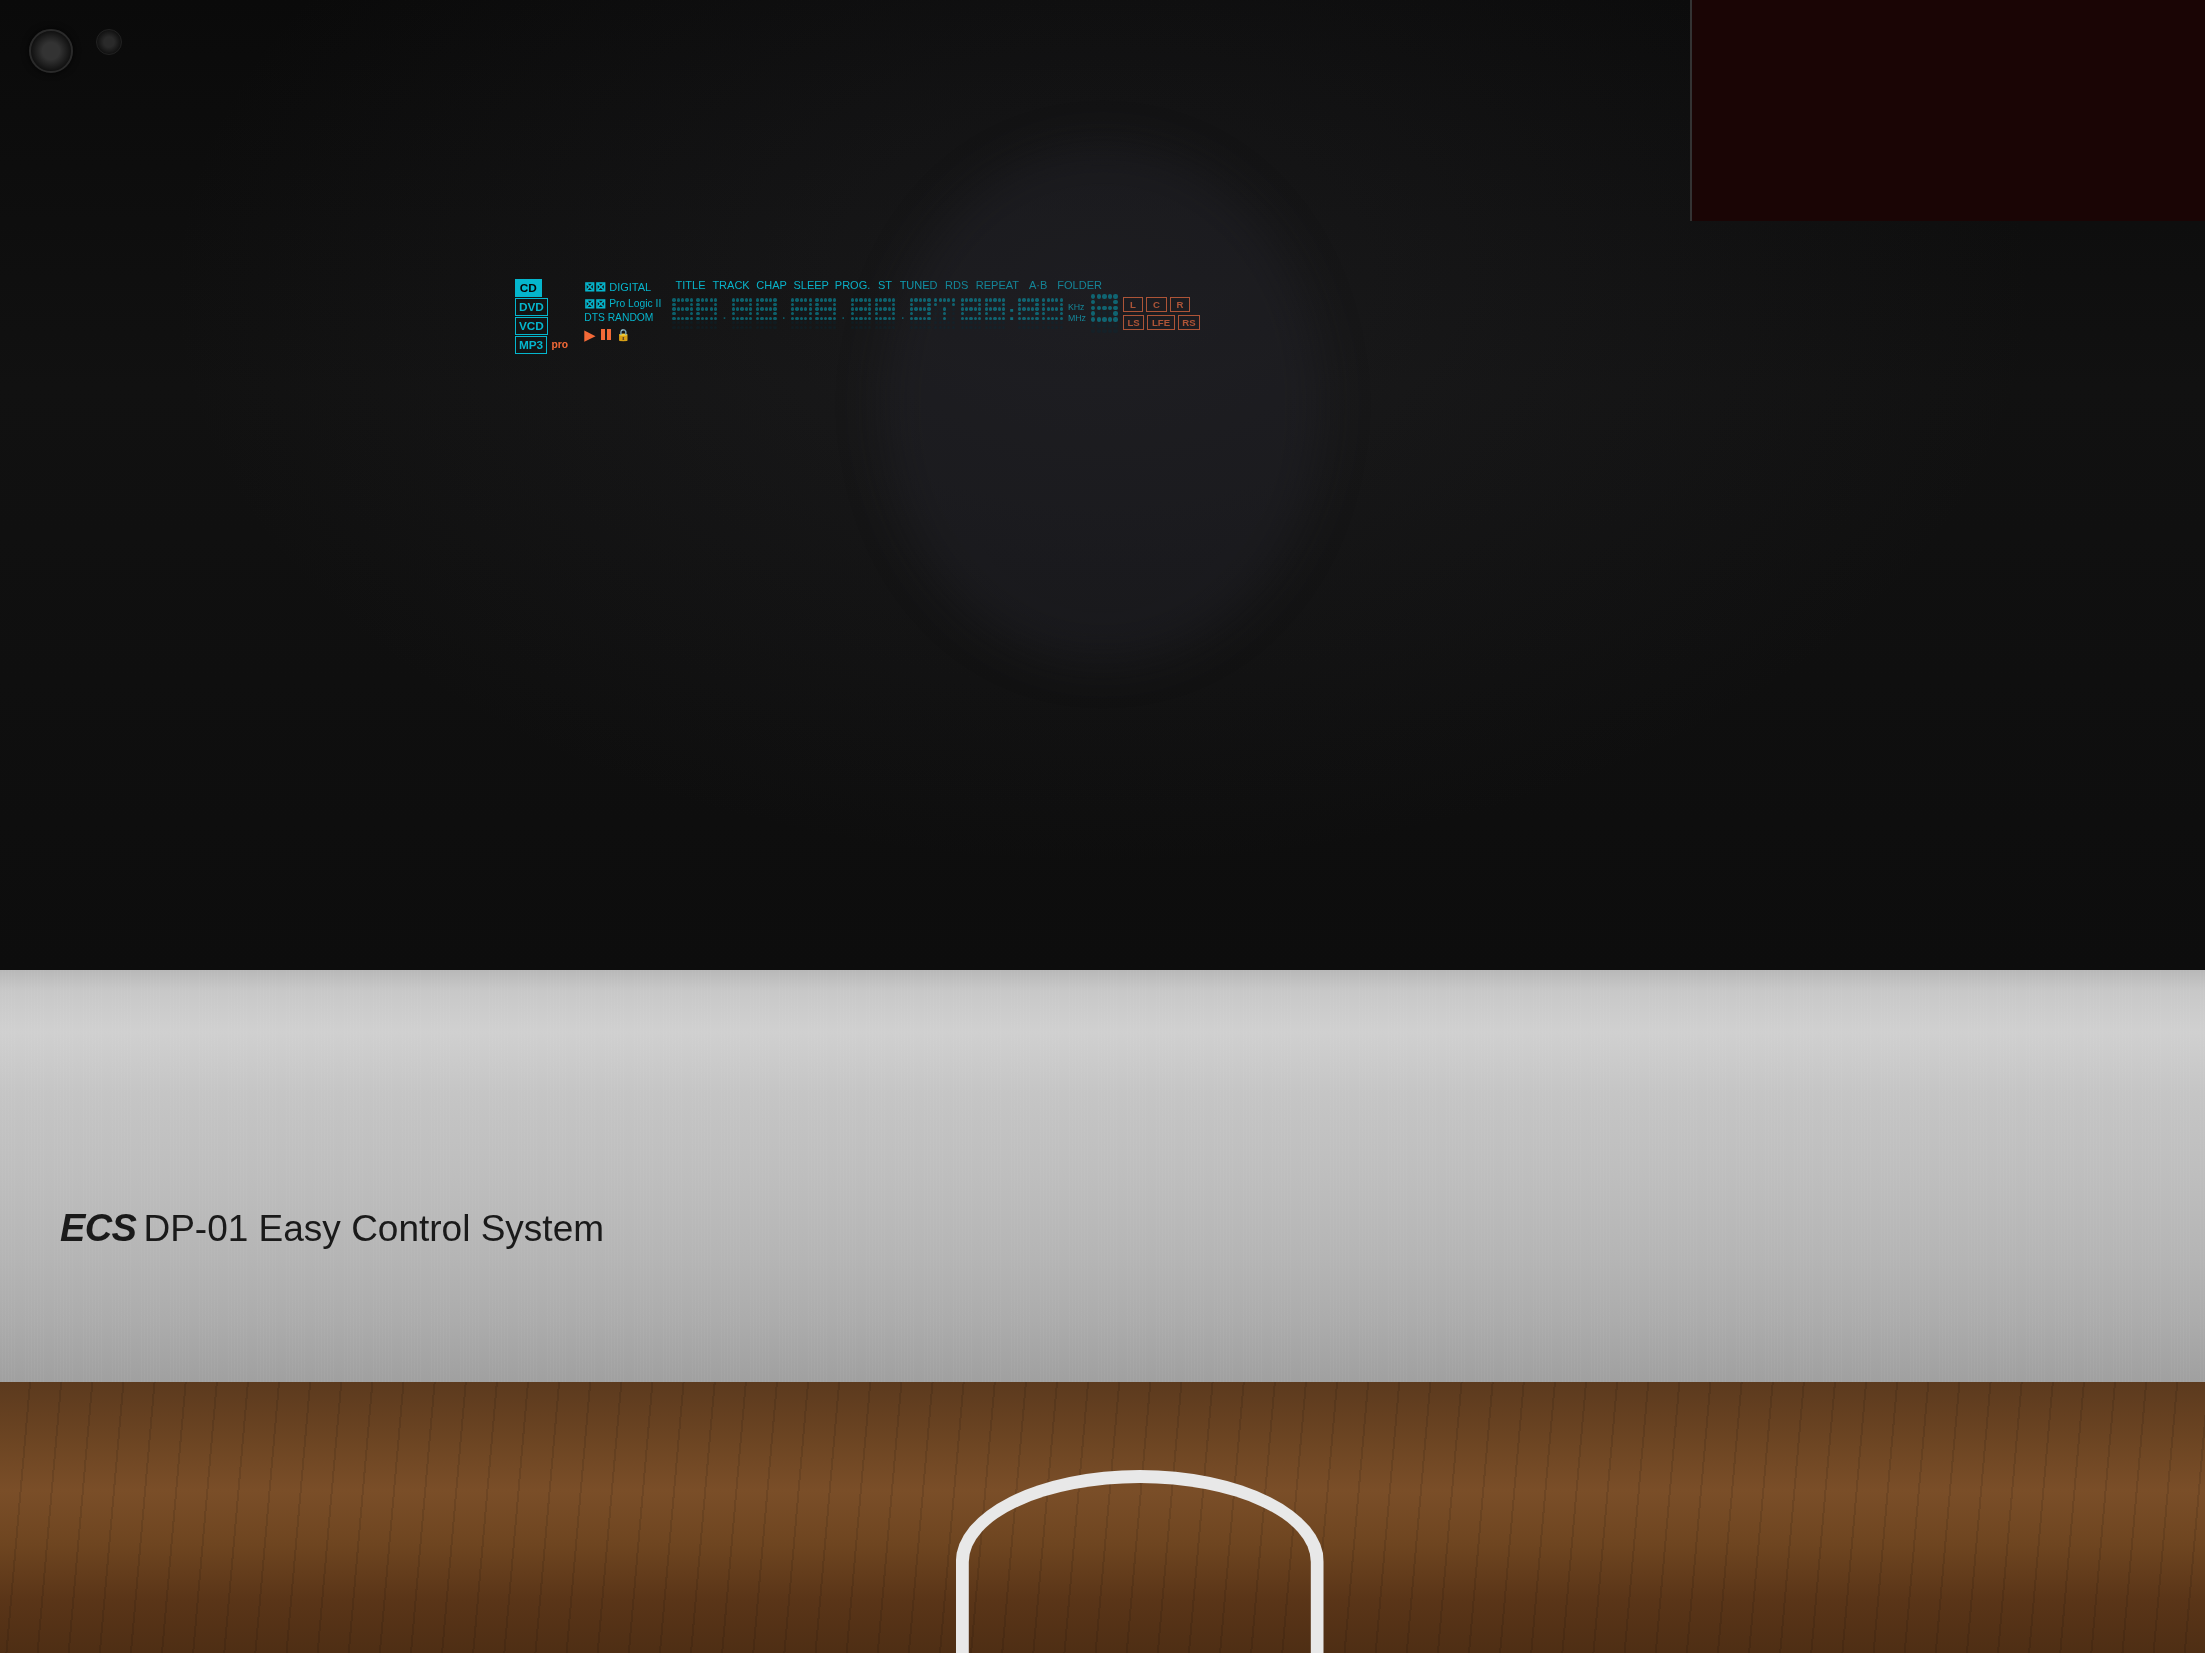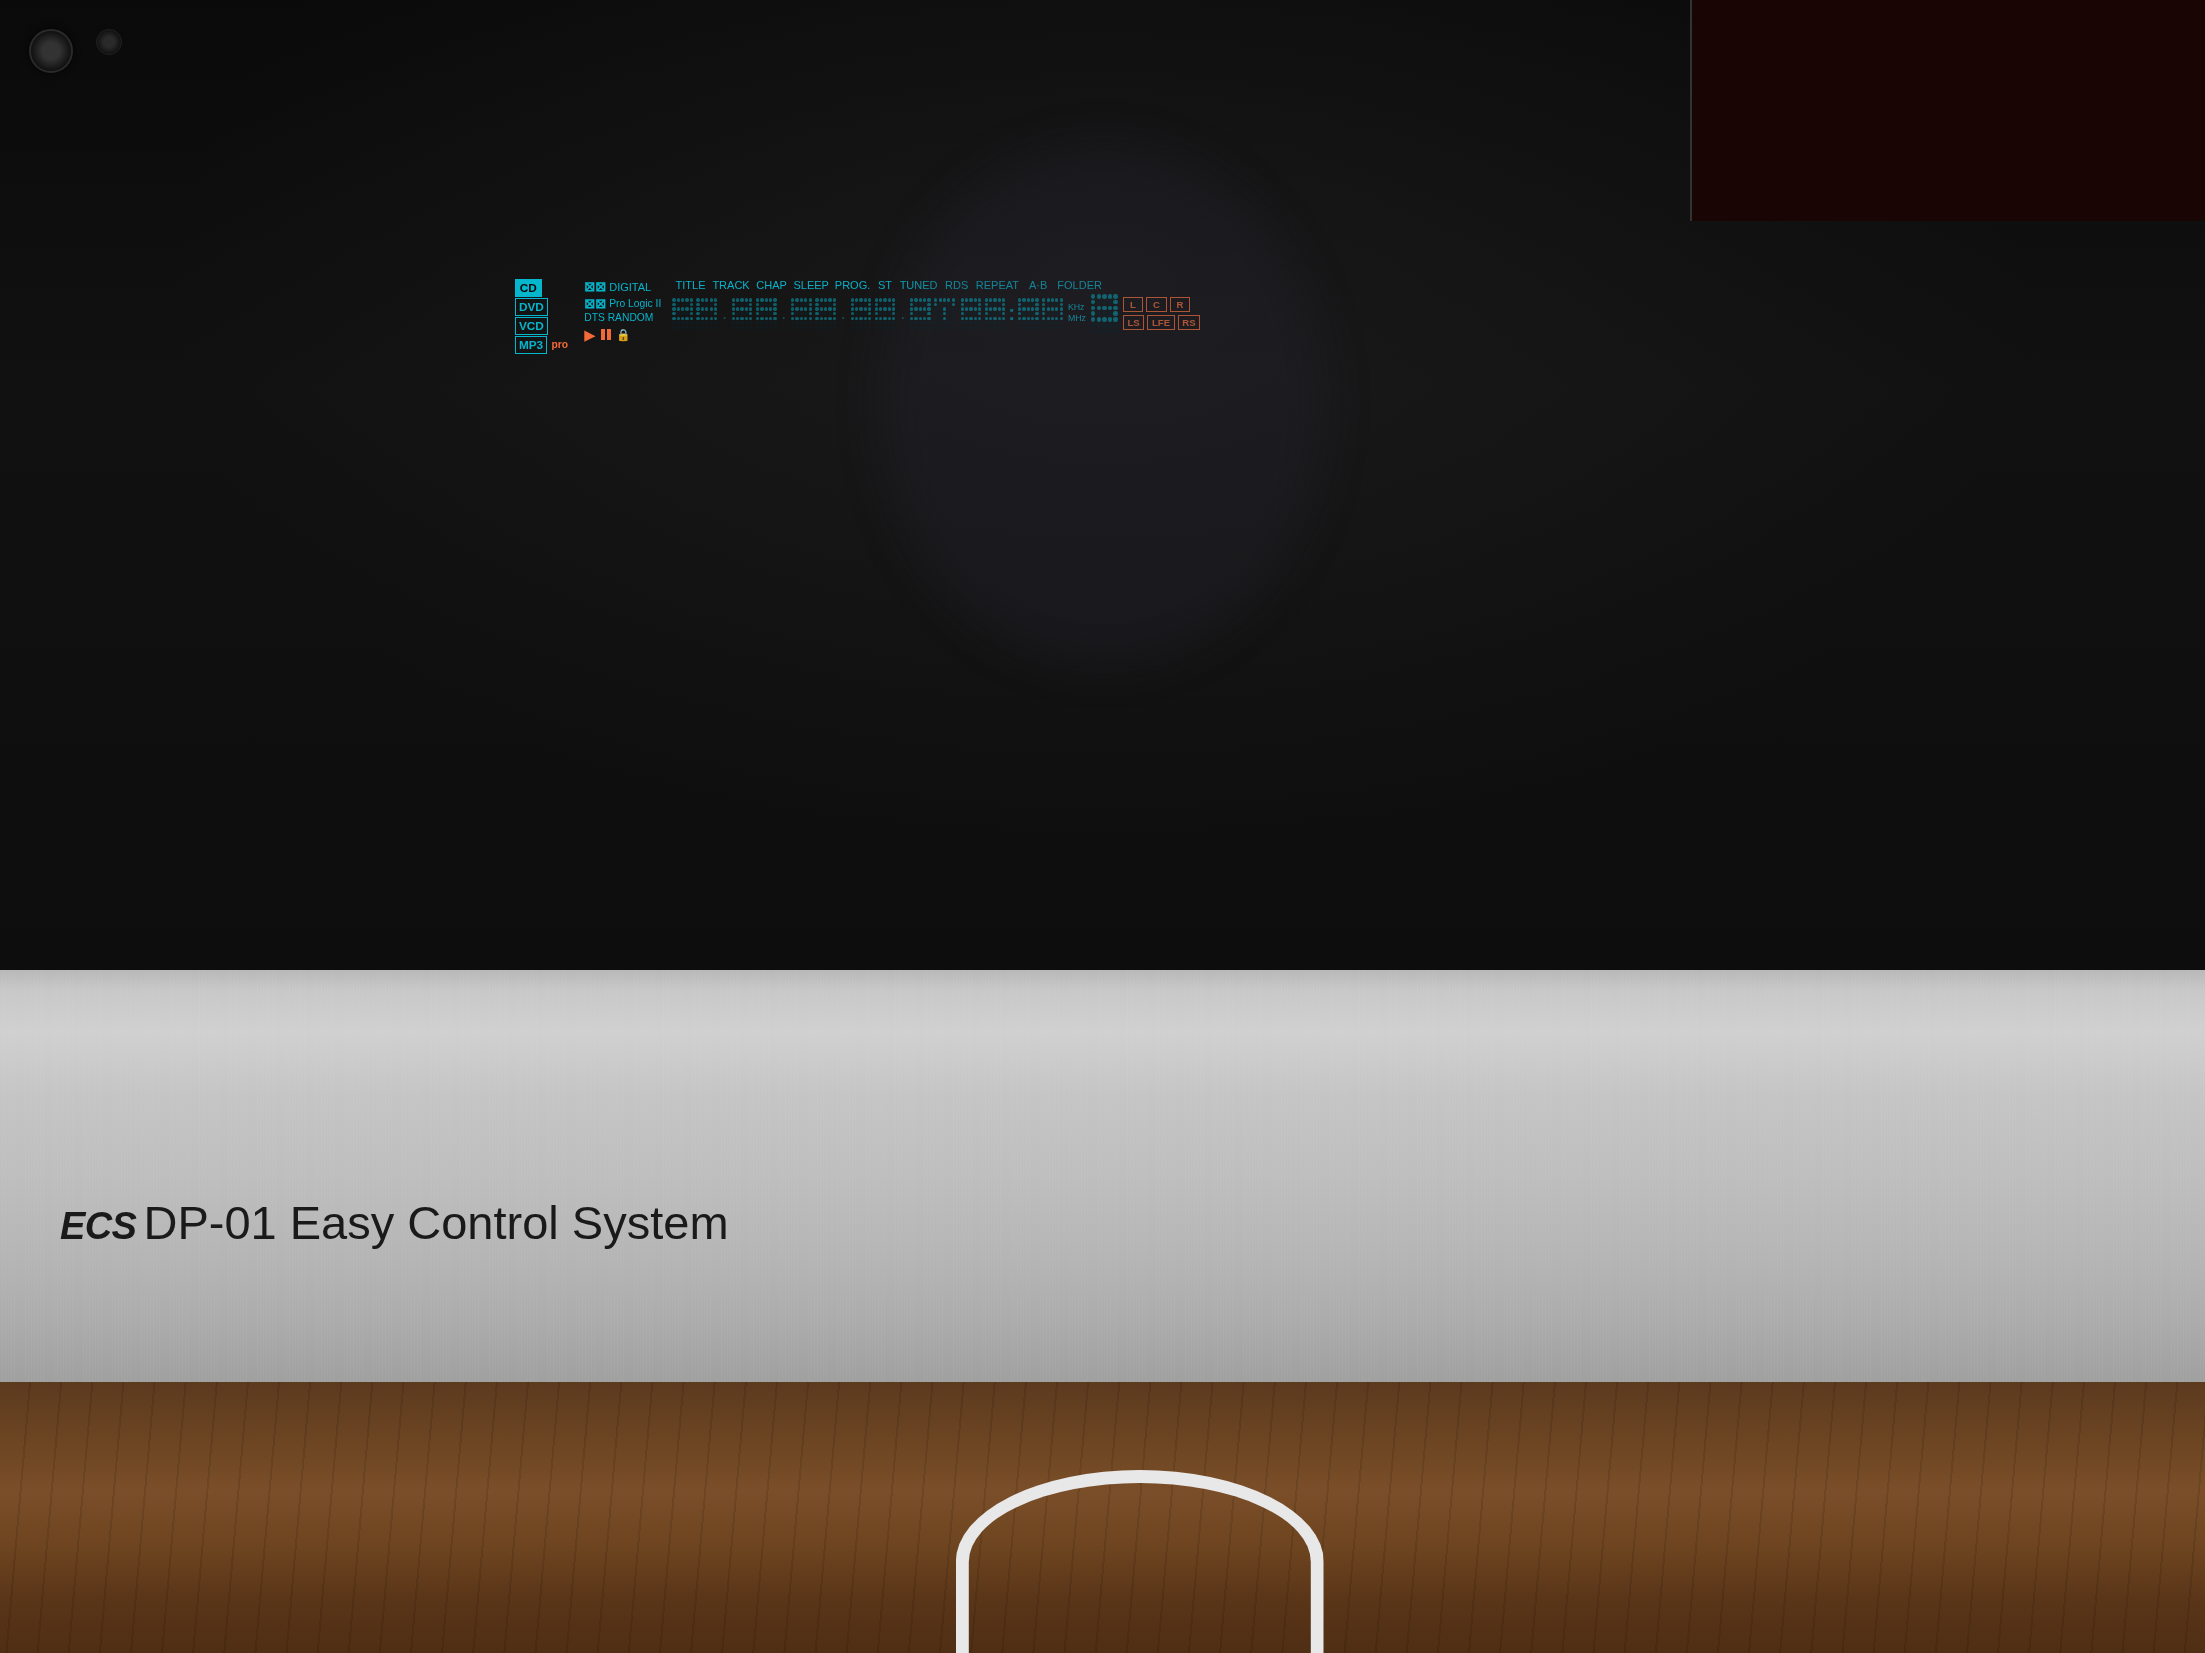--- a/index.html
+++ b/index.html
@@ -124,21 +124,21 @@
     .brand-ecs {
       font-size: 38px;
       font-weight: 900;
       color: #1a1a1a;
       font-style: italic;
       letter-spacing: -0.7px;
       font-family: Arial Black, Arial, sans-serif;
     }
 
     .brand-model {
-      font-size: 47px;
+      font-size: 37px;
       font-weight: 400;
       color: #1a1a1a;
       font-family: Arial, sans-serif;
       margin-left: 7.4px;
     }
 
     
     .bottom-area {
       width: 100%;
       height: 272px;

